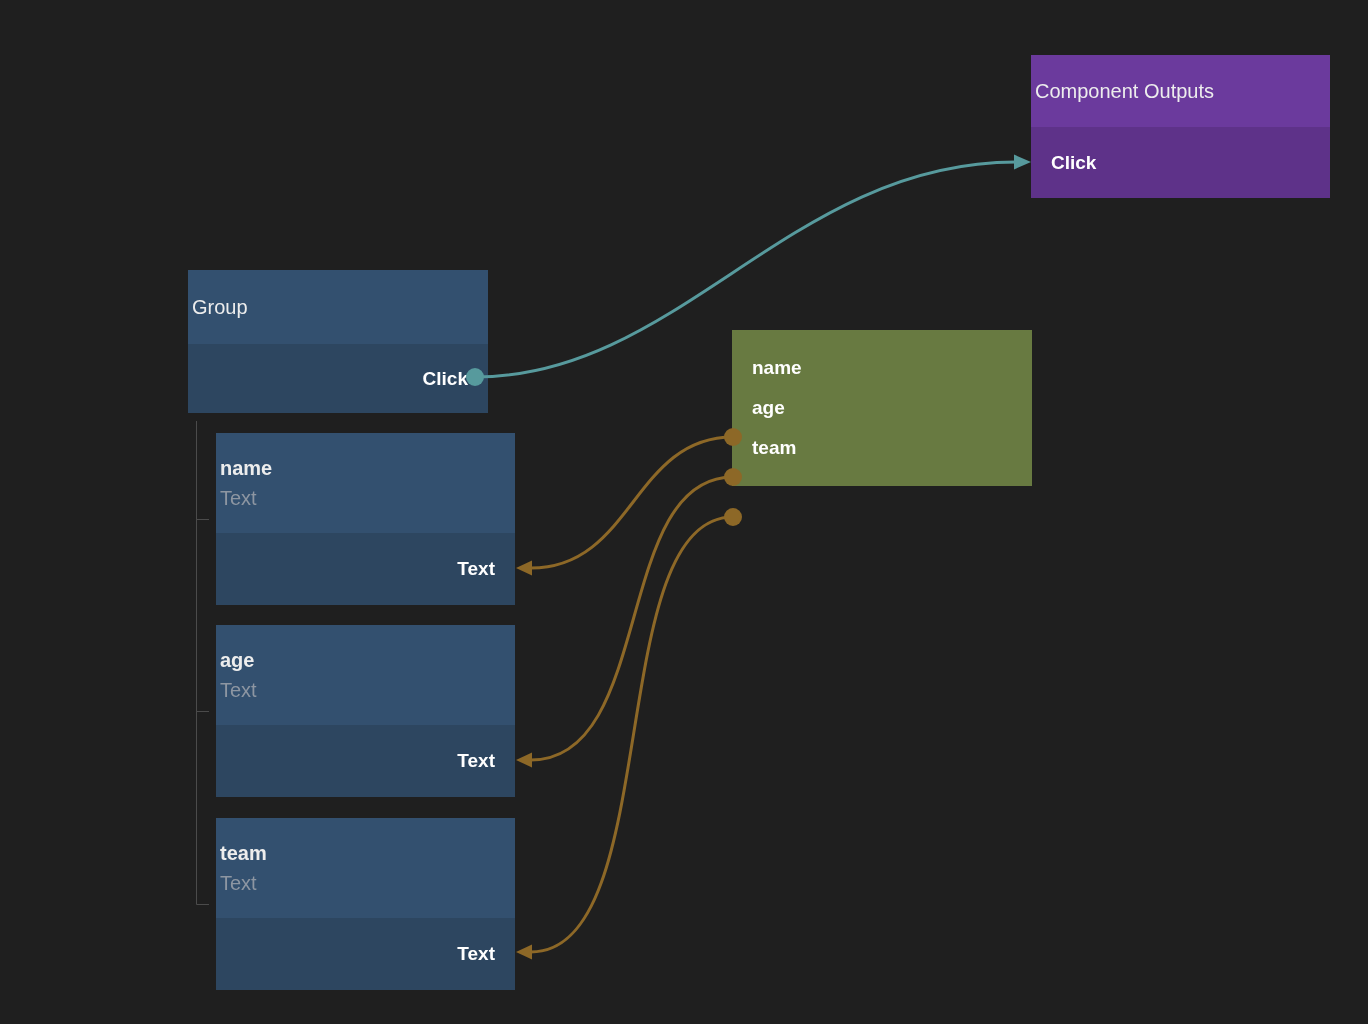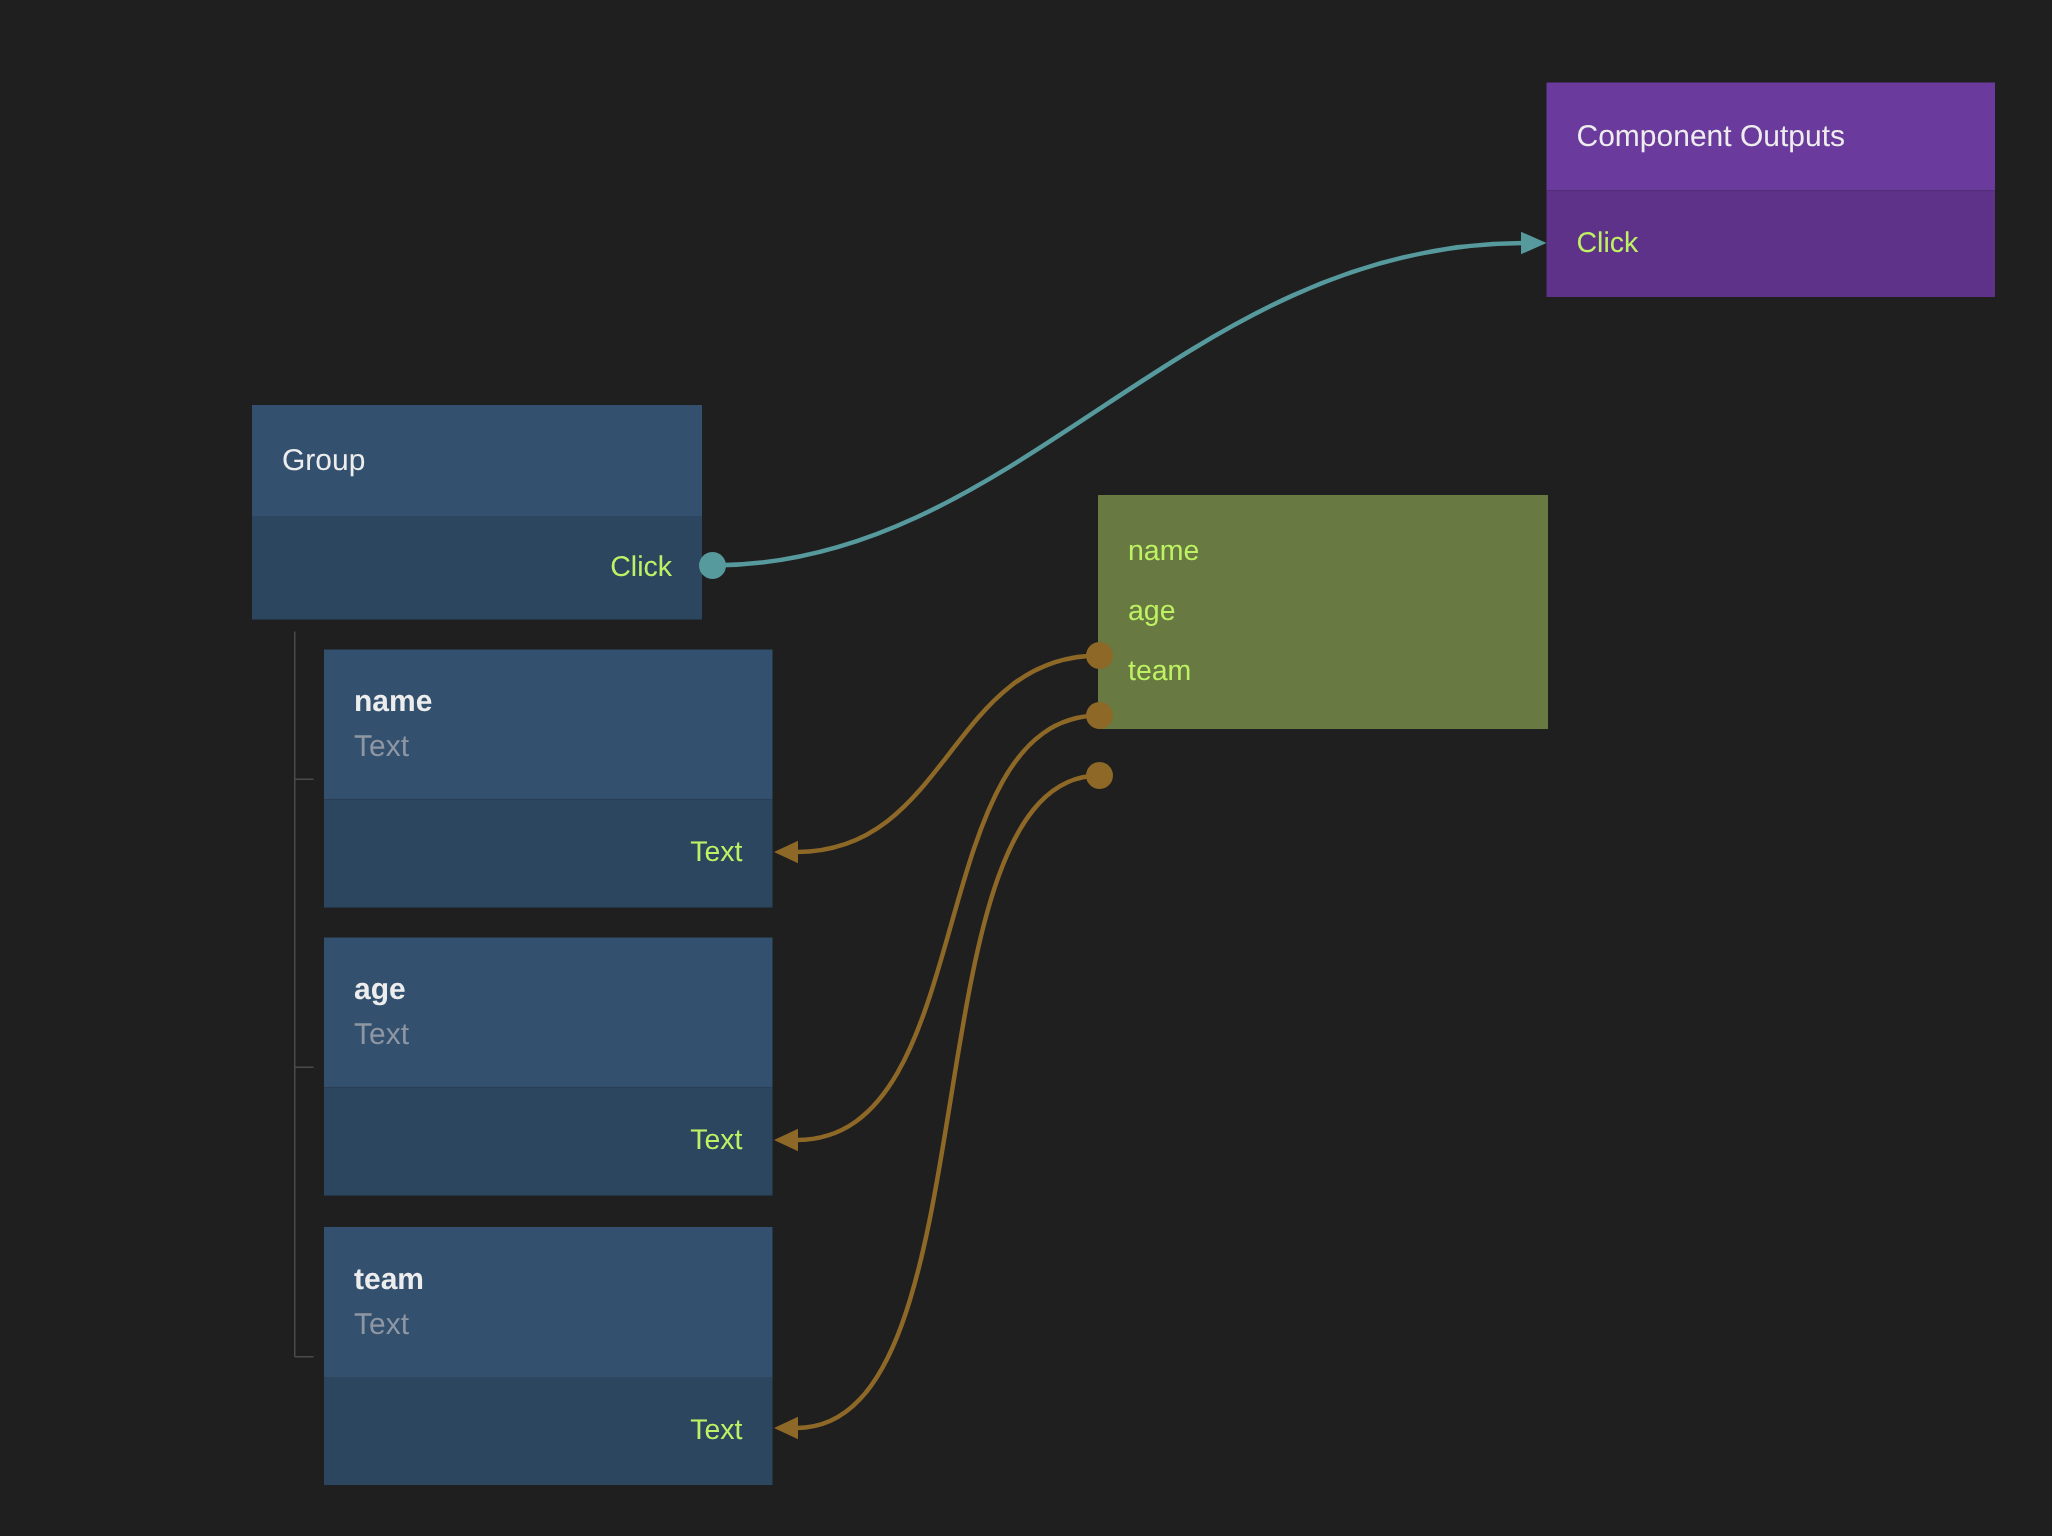--- a/index.html
+++ b/index.html
@@ -1,43 +1,43 @@
 <!DOCTYPE html>
 <html><head>
 <meta charset="utf-8">
 <style>
   html,body{margin:0;padding:0;background:#1f1f1f;}
   .canvas{
     position:relative;width:1368px;height:1024px;overflow:hidden;
     background:#1f1f1f;font-family:"Liberation Sans",sans-serif;
   }
   .node{position:absolute;box-sizing:border-box;}
-  .node-header{box-sizing:border-box;display:flex;flex-direction:column;justify-content:center;padding:0 20px;}
+  .node-header{box-sizing:border-box;display:flex;flex-direction:column;justify-content:center;padding:0 4px;}
   .node-body{box-sizing:border-box;}
   .node-title{font-size:20px;color:#ededed;line-height:30px;white-space:nowrap;}
   .node-title.bold{font-weight:600;}
   .node-subtitle{font-size:20px;color:#8d96a2;line-height:30px;}
-  .port-row{box-sizing:border-box;display:flex;align-items:center;padding:0 20px;font-size:19px;color:#bef264;}
+  .port-row{box-sizing:border-box;display:flex;align-items:center;padding:0 20px;font-size:19px;color:#ffffff;font-weight:bold;}
   .port-row.right{justify-content:flex-end;}
   .fill{height:100%;}
   
   .blue  .node-header{background:#33506f;}
   .blue  .node-body  {background:#2d4660;}
   .olive .node-header{background:#6f8148;}
   .olive .node-body  {background:#687a41;}
   .purple .node-header{background:#6b3a9d;}
   .purple .node-body  {background:#5e3289;}
   .wires{position:absolute;left:0;top:0;pointer-events:none;z-index:5;}
 </style>
 </head>
 <body>
 
 <div class="canvas">
 
-  <div class="node blue" style="left:168px;top:270px;width:300px;height:143px">
+  <div class="node blue" style="left:188px;top:270px;width:300px;height:143px">
     <div class="node-header" style="height:74px">
       <div class="node-title">Group</div>
     </div>
     <div class="node-body" style="height:69px">
       <div class="port-row right fill">
         <span>Click</span>
       </div>
     </div>
   </div>
 

